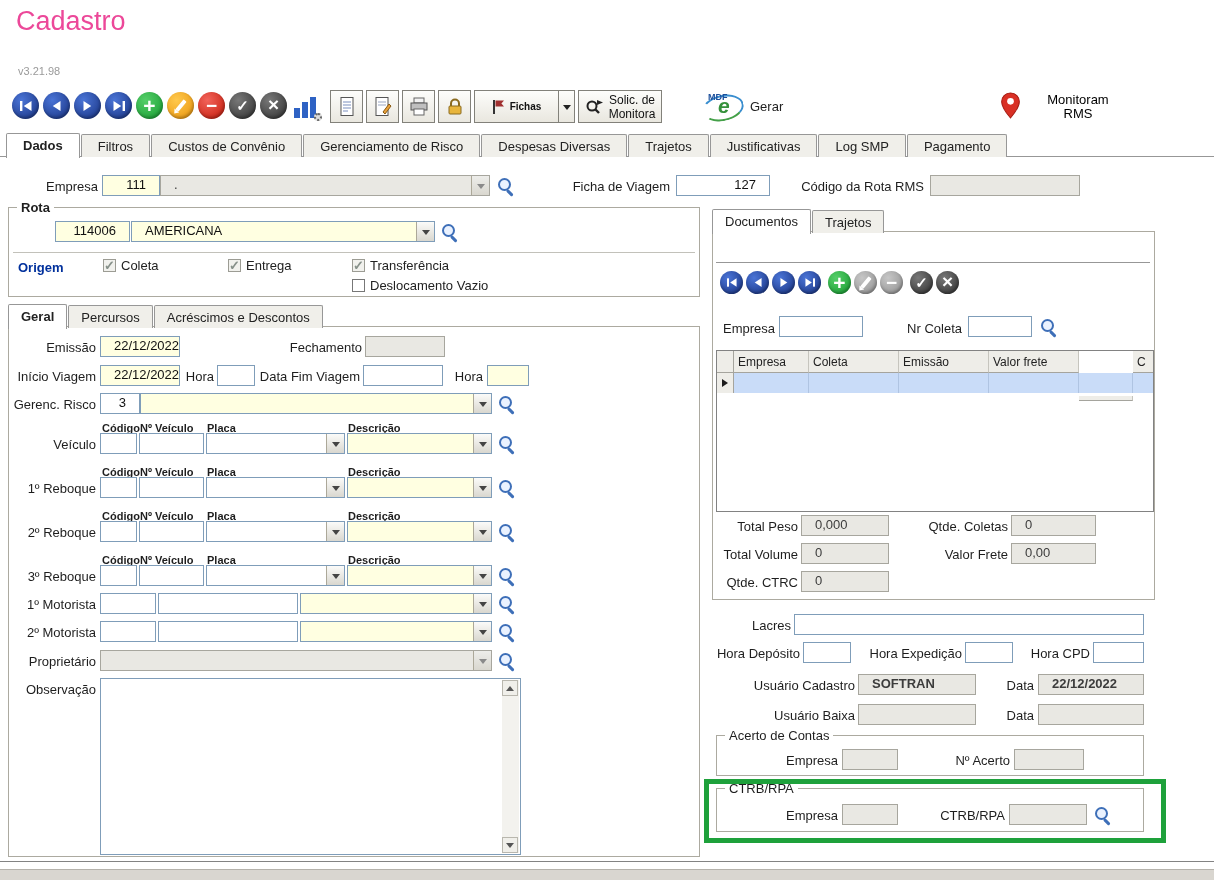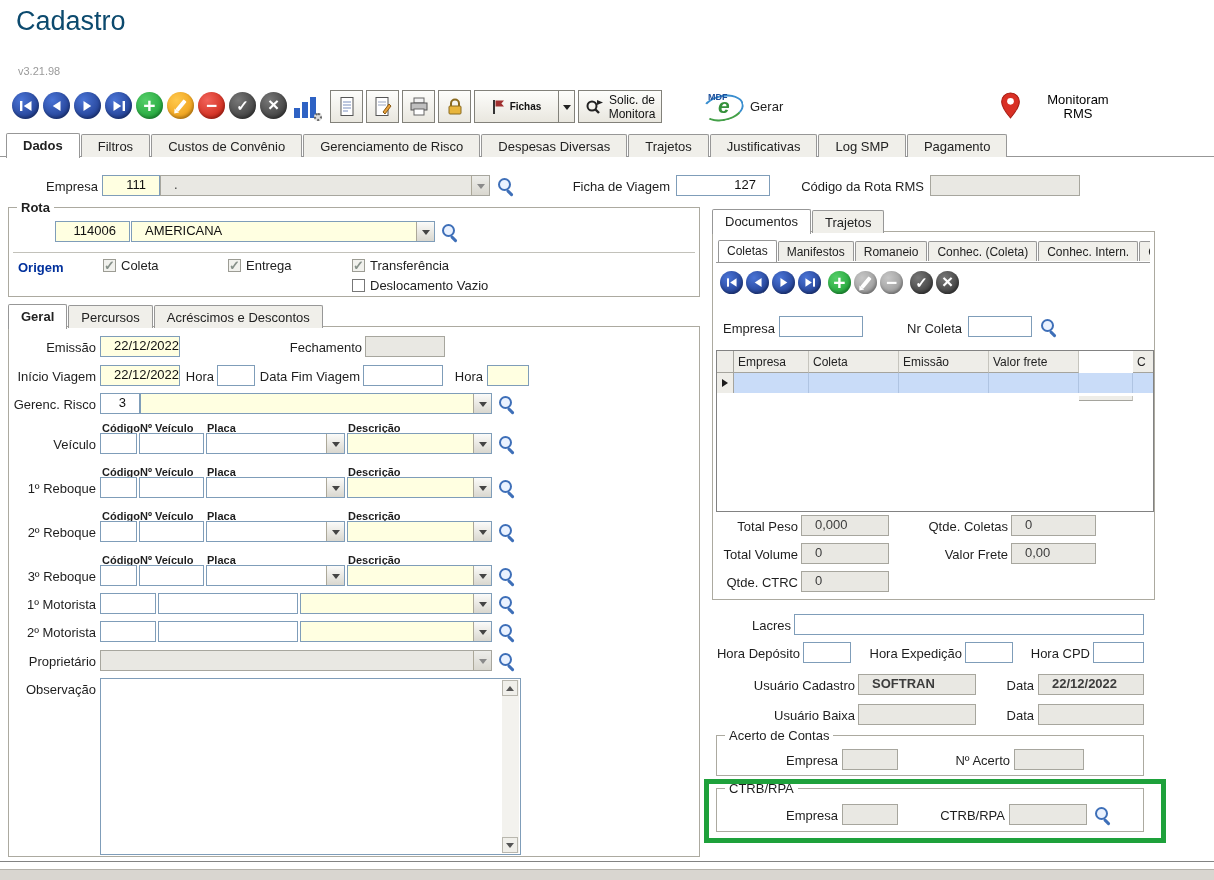--- a/index.html
+++ b/index.html
@@ -82,21 +82,21 @@
   .mdfe-logo{position:absolute;width:44px;height:30px;}
   .mdfe-logo .swoosh{position:absolute;left:2px;top:4px;width:38px;height:22px;border:2px solid #3A8ECF;border-radius:50%;border-left-color:transparent;border-bottom-color:#44A049;transform:rotate(-12deg);}
   .mdfe-logo .mdf{position:absolute;left:8px;top:1px;font-size:9px;font-weight:bold;color:#1B4E9B;}
   .mdfe-logo .mde{position:absolute;left:18px;top:3px;font-size:21px;font-weight:bold;font-style:italic;color:#35913B;}
 </style>
 </head>
 <body>
 
 <div class="screen">
 
-  <div class="abs" style="left:16px;top:6px;font-size:27px;color:#0c4a6e;">Cadastro</div>
+  <div class="abs" style="left:16px;top:6px;font-size:27px;color:#ec4899;">Cadastro</div>
   <div class="abs" style="left:18px;top:65px;font-size:11px;color:#9A9A9A;">v3.21.98</div>
 
   <div class="abs" style="left:0;top:86px;width:1214px;height:42px;">
     <div class="cbtn c-nav" style="left:12px;top:6px;">
         <svg width="12" height="10" viewBox="0 0 12 10">
           <rect width="2.4" height="10" fill="#fff"></rect>
           <path d="M11.5 0 L3.8 5 L11.5 10 Z" fill="#fff"></path>
         </svg>
       </div>
     <div class="cbtn c-nav" style="left:43px;top:6px;">
@@ -356,30 +356,20 @@
       <div class="sb-dn"></div>
     </div>
   </div>
 
   <div class="abs" style="left:712px;top:231px;width:443px;height:369px;border:1px solid #ACAAA0;box-sizing:border-box;background:#fff;"></div>
   <div class="tabstrip" style="left:712px;top:209px;z-index:2;">
     <div class="tab active nb" style="padding:4px 12px 5px;">Documentos</div>
     <div class="tab" style="padding:4px 12px 3px;">Trajetos</div>
   </div>
 
-  <div class="abs" style="left:716px;top:240px;width:434px;height:23px;overflow:hidden;">
-    <div class="tabstrip" style="left:2px;top:0;">
-      <div class="tab small active nb">Coletas</div>
-      <div class="tab small">Manifestos</div>
-      <div class="tab small">Romaneio</div>
-      <div class="tab small">Conhec. (Coleta)</div>
-      <div class="tab small">Conhec. Intern.</div>
-      <div class="tab small">Comp</div>
-    </div>
-  </div>
   <div class="hline" style="left:716px;top:262px;width:434px;"></div>
 
   <div class="cbtn sm2 c-nav" style="left:720px;top:271px;">
       <svg width="10" height="9" viewBox="0 0 12 10">
         <rect width="2.4" height="10" fill="#fff"></rect>
         <path d="M11.5 0 L3.8 5 L11.5 10 Z" fill="#fff"></path>
       </svg>
     </div>
   <div class="cbtn sm2 c-nav" style="left:746px;top:271px;">
       <svg width="8" height="9" viewBox="0 0 9 10">

